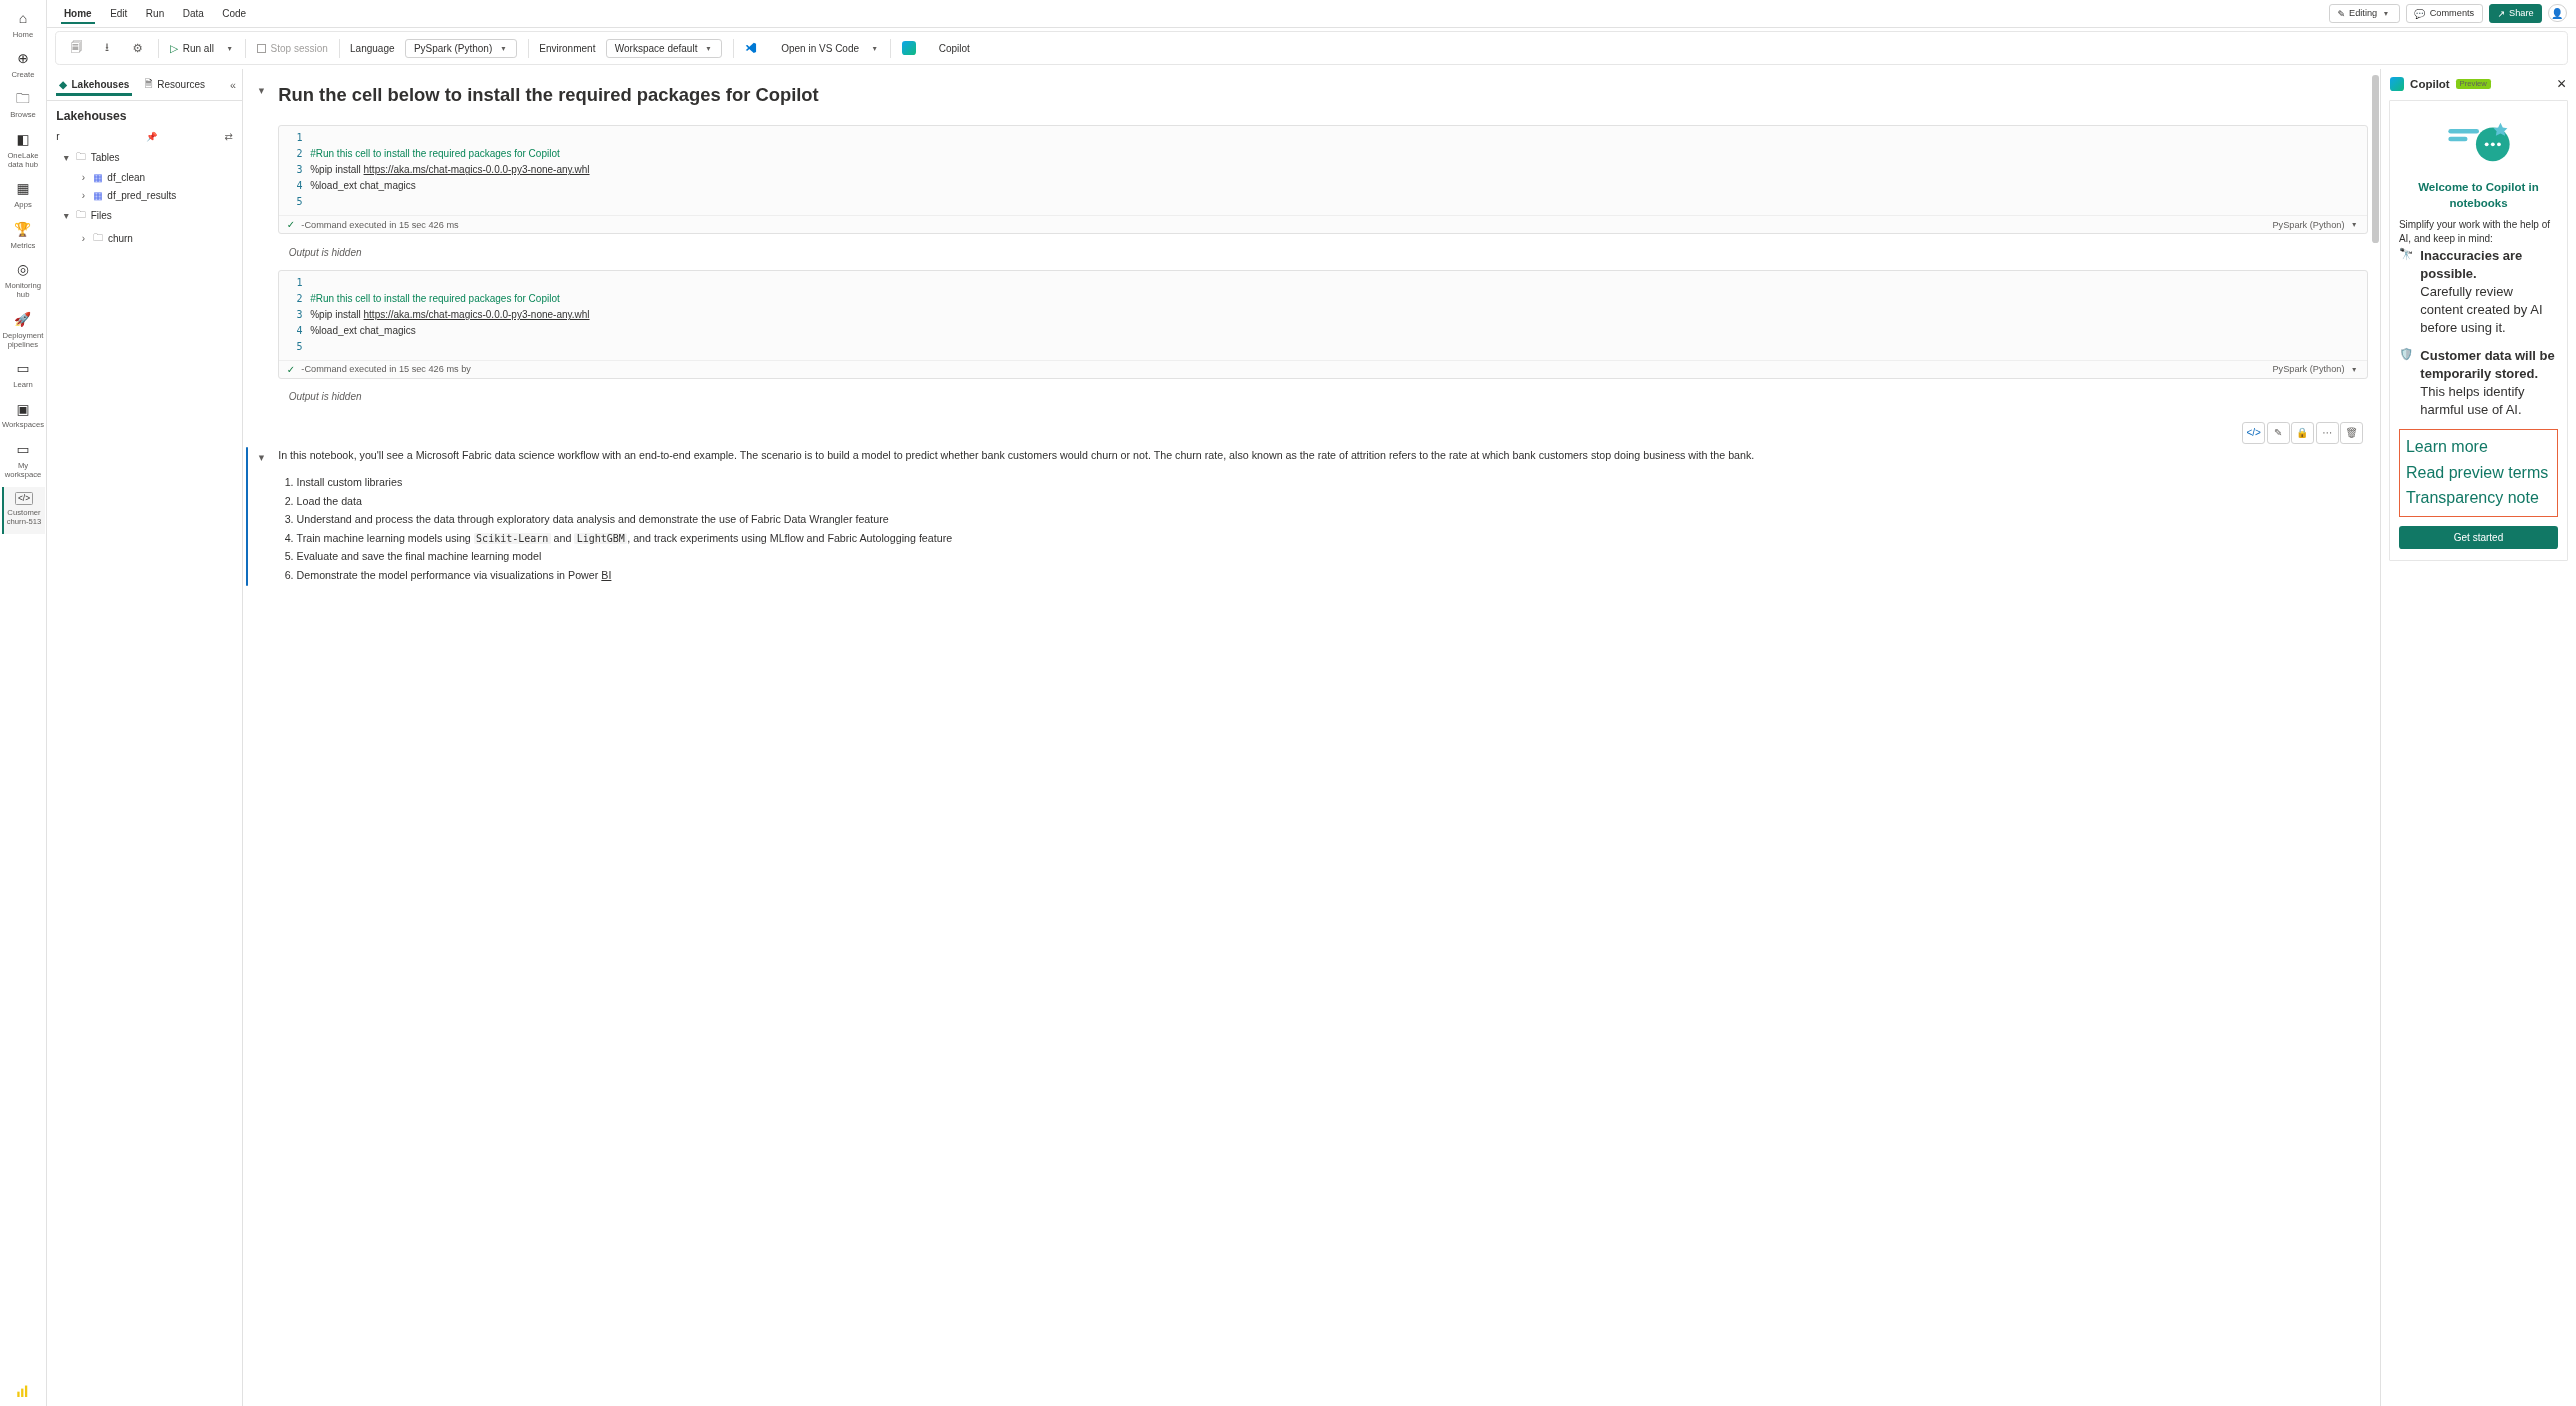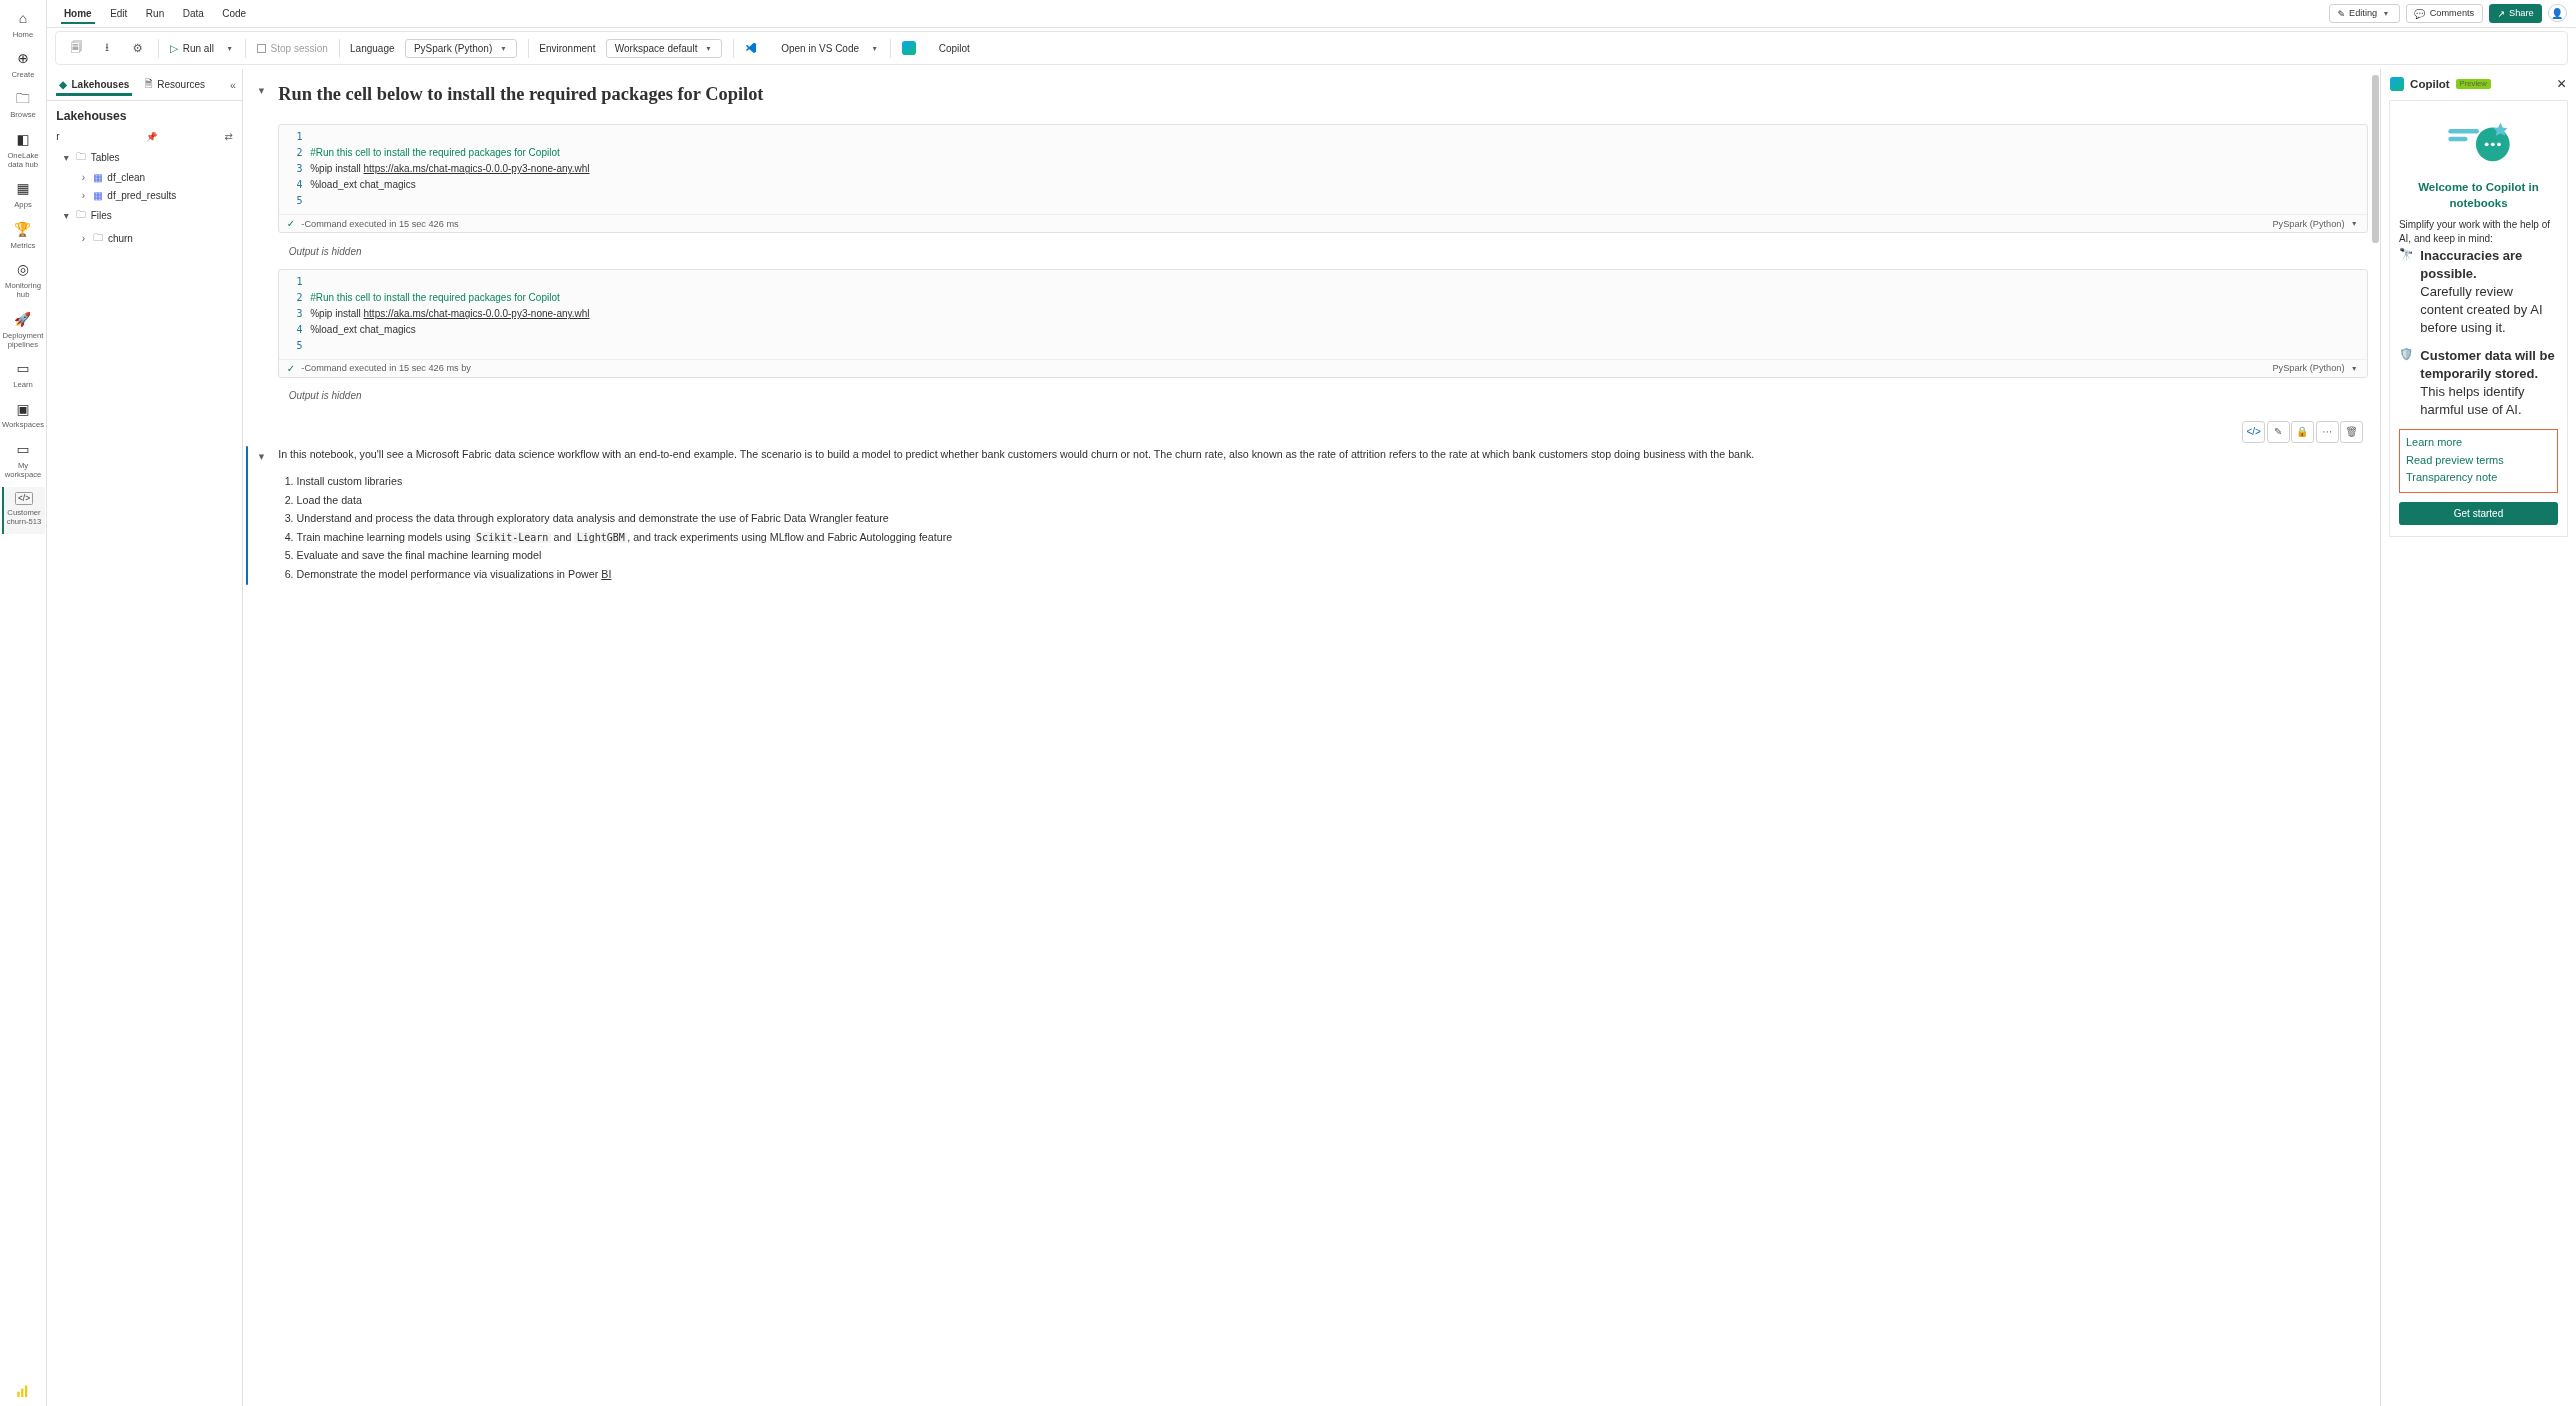--- a/index.html
+++ b/index.html
@@ -59,21 +59,21 @@
 .tree-item.leaf { padding-left: 31px; }
 .tree-ic { font-size: 10px; color:#605e5c; width:10.7px; text-align:center; }
 .folder-ic { color:#605e5c; }
 .table-ic { color:#4f6bed; }
 
 
 .notebook { flex:1; overflow-y:auto; padding: 10.7px 12.2px 31px 7.7px; position:relative; }
 .md-block, .code-block-wrap { display:flex; align-items:flex-start; gap: 6.1px; margin-bottom: 7.7px; }
 .cell-gutter { width: 21.4px; display:flex; justify-content:center; padding-top:4.6px; color:#605e5c; font-size:10.7px; cursor:pointer; }
 .md-content { flex:1; }
-.md-h1 { font-size: 18.4px; font-weight: 600; margin: 4.6px 0 10.7px; font-family: Liberation Serif, serif; }
+.md-h1 { font-size: 18.4px; font-weight: 600; margin: 4.6px 0 10.7px; }
 .md-h2 { font-size: 21.4px; font-weight: 600; margin: 7.7px 0 12.2px; }
 .md-p { font-size: 10.7px; line-height: 1.55; margin-bottom: 10.7px; }
 .md-ol { font-size: 10.7px; line-height: 1.6; padding-left: 18.4px; }
 .md-ol li { margin-bottom: 1.5px; }
 code.inline { font-family: Consolas, monospace; background:#f3f3f3; padding:0 2.3px; border-radius:1.5px; font-size: 10px; }
 
 .code-cell { flex:1; border: 0.8px solid #e1e1e1; border-radius: 3.1px; background: #fbfbfb; overflow:hidden; }
 .code-body { display:flex; padding: 4.6px 0; }
 .gutter { width: 31px; text-align:right; padding-right: 7.7px; font-family: Consolas, monospace; font-size: 10px; color:#237893; user-select:none; line-height:1.6; }
 .code-text { flex:1; font-family: Consolas, monospace; font-size: 10px; line-height:1.6; white-space:pre; color:#323130; }
@@ -99,21 +99,21 @@
 .cp-close { margin-left:auto; font-size:12.2px; cursor:pointer; color:#323130; }
 .cp-card { margin: 1.5px 7.7px 7.7px; border:0.8px solid #e6e6e6; border-radius:1px; padding: 10.7px 9.2px; }
 .cp-illus { width:100%; height:61px; display:flex; align-items:center; justify-content:center; margin-bottom:7.7px; }
 .cp-welcome { text-align:center; font-size:11.5px; font-weight:600; color:#117865; line-height:1.35; margin-bottom:6.1px; }
 .cp-sub { font-size:10px; color:#323130; line-height:1.45; margin-bottom:0; }
 .cp-point { display:flex; gap:7.7px; margin-bottom:9.2px; }
 .cp-point .pic { font-size:11.5px; flex-shrink:0; width:13.8px; }
 .cp-point .pt { font-size:13px; line-height:1.4; }
 .cp-point .pt b { font-weight:600; }
 .cp-links { border:1.5px solid #e8623a; padding: 4.6px 6.1px; margin: 3.1px 0 9.2px; }
-.cp-links a { display:block; color:#117865; font-size:11px; line-height:1.6; text-decoration:none; cursor:pointer; }
+.cp-links a { display:block; color:#117865; font-size:16px; line-height:1.6; text-decoration:none; cursor:pointer; }
 .cp-start { width:100%; background:#117865; color:#fff; border:none; border-radius:3.1px; padding: 6.1px 0; font-size:10px; cursor:pointer; }
 </style>
 </head>
 <body>
 
 <div class="root">
 
   <div class="rail">
     <div class="rail-item">
         <span class="ic">⌂</span>

